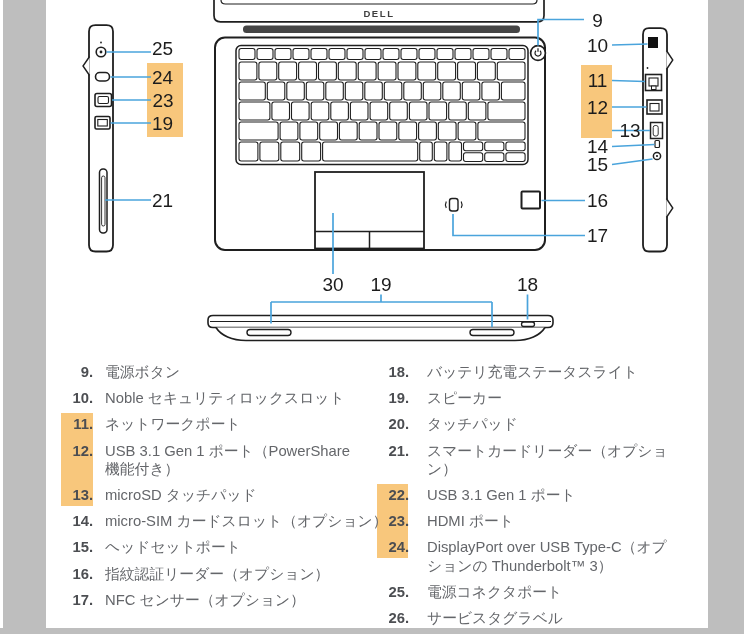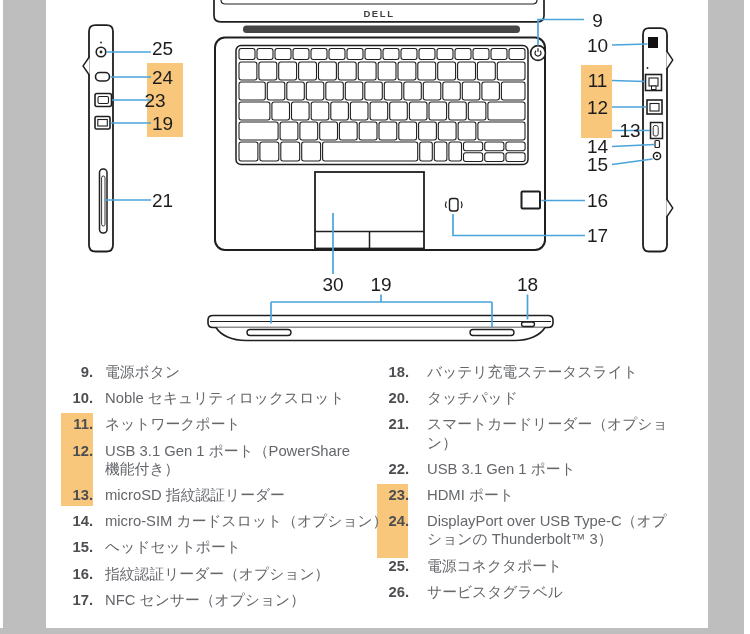--- a/index.html
+++ b/index.html
@@ -218,21 +218,21 @@
       <line x1="541.5" y1="200.5" x2="585" y2="200.5"></line>
       <path d="M453,214 L453,235.5 L585,235.5"></path>
       <line x1="333" y1="213" x2="333" y2="274"></line>
       <path d="M381,294.5 L381,302 M271,302 L492,302 M271,302 L271,323.5 M492,302 L492,327"></path>
       <line x1="527.5" y1="294.5" x2="527.5" y2="319.5"></line>
     </g>
   </svg>
 
   <div class="callout" style="left:147.5px;top:38.5px;">25</div>
   <div class="callout" style="left:147.5px;top:67.5px;">24</div>
-  <div class="callout" style="left:140px;top:90.5px;">23</div>
+  <div class="callout" style="left:148px;top:90.5px;">23</div>
   <div class="callout" style="left:147.5px;top:113.5px;">19</div>
   <div class="callout" style="left:147.5px;top:190.5px;">21</div>
 
   <div class="callout" style="left:582.5px;top:10.5px;">9</div>
   <div class="callout" style="left:582.5px;top:36px;">10</div>
   <div class="callout" style="left:582.5px;top:71px;">11</div>
   <div class="callout" style="left:582.5px;top:97.5px;">12</div>
   <div class="callout" style="left:615px;top:121px;">13</div>
   <div class="callout" style="left:582.5px;top:137px;">14</div>
   <div class="callout" style="left:582.5px;top:155px;">15</div>
@@ -256,21 +256,21 @@
         <span class="lnum">11.</span>
         <span class="ltext">ネットワークポート</span>
       </div>
       <div class="legend-row">
         <span class="lnum">12.</span>
         <span class="ltext">USB 3.1 Gen 1 ポート（PowerShare
 機能付き）</span>
       </div>
       <div class="legend-row">
         <span class="lnum">13.</span>
-        <span class="ltext">microSD 指紋認証リーダー</span>
+        <span class="ltext">microSD タッチパッド</span>
       </div>
       <div class="legend-row">
         <span class="lnum">14.</span>
         <span class="ltext">micro-SIM カードスロット（オプション）</span>
       </div>
       <div class="legend-row">
         <span class="lnum">15.</span>
         <span class="ltext">ヘッドセットポート</span>
       </div>
       <div class="legend-row">
@@ -279,20 +279,24 @@
       </div>
       <div class="legend-row">
         <span class="lnum">17.</span>
         <span class="ltext">NFC センサー（オプション）</span>
       </div>
     </div>
   <div class="legend-col col-right" id="legend-right" style="left:377px;top:363px;width:336px;">
       <div class="legend-row">
         <span class="lnum">18.</span>
         <span class="ltext">バッテリ充電ステータスライト</span>
+      </div>
+      <div class="legend-row">
+        <span class="lnum">19.</span>
+        <span class="ltext">スピーカー</span>
       </div>
       <div class="legend-row">
         <span class="lnum">20.</span>
         <span class="ltext">タッチパッド</span>
       </div>
       <div class="legend-row">
         <span class="lnum">21.</span>
         <span class="ltext">スマートカードリーダー（オプショ
 ン）</span>
       </div>

